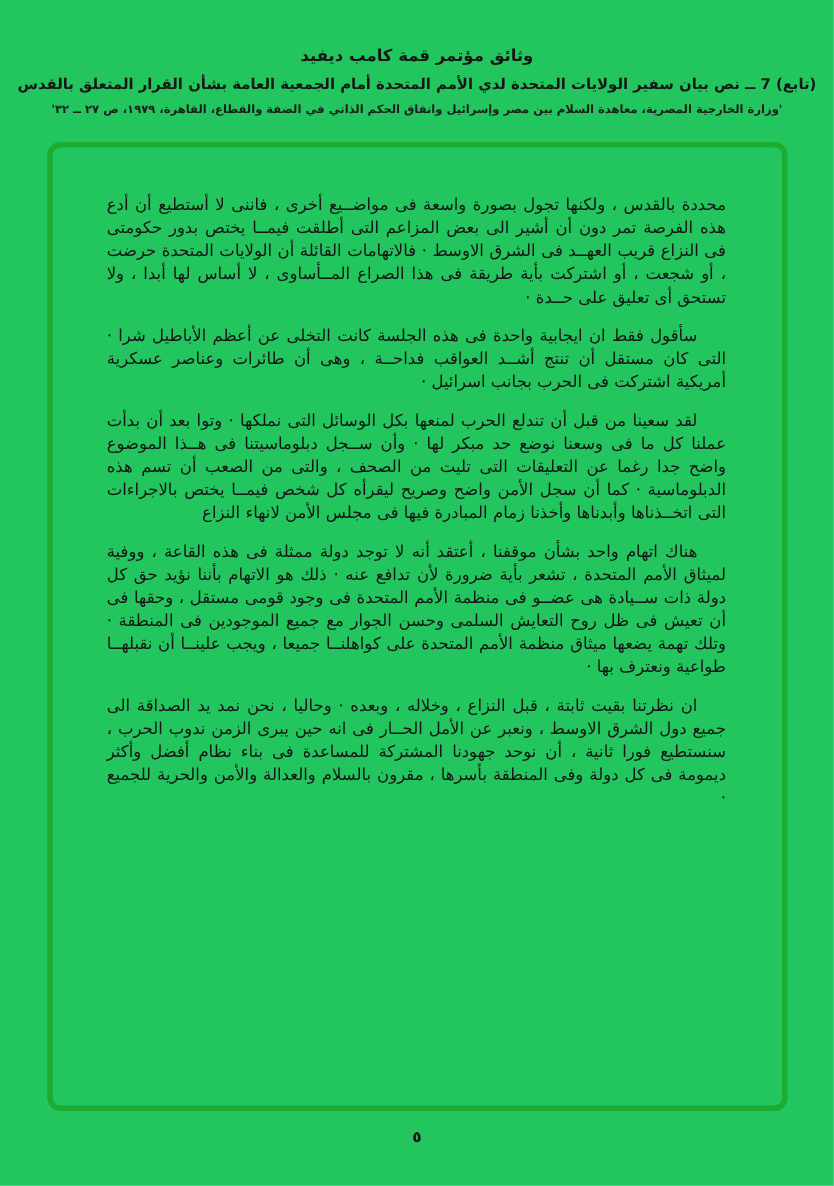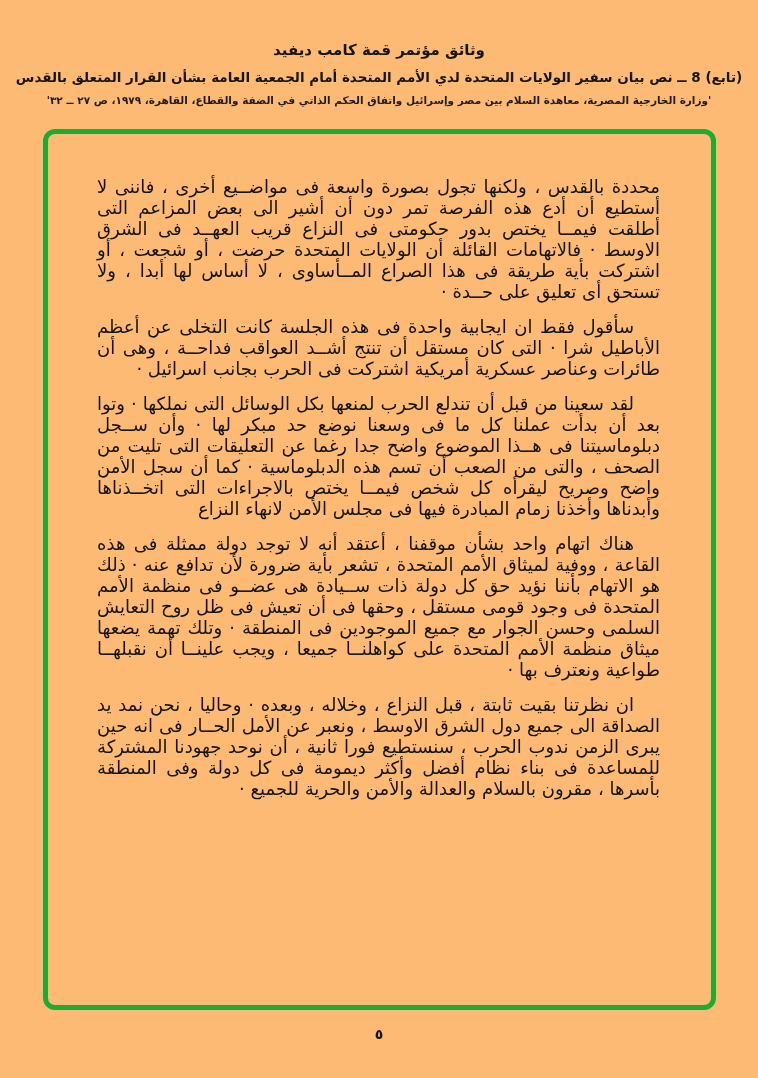--- a/index.html
+++ b/index.html
@@ -11,21 +11,21 @@
     width: 758px;
     height: 1078px;
     position: relative;
     font-family: "DejaVu Sans", sans-serif;
     color: #161616;
     overflow: hidden;
   }
   .page {
     position: absolute;
     inset: 0;
-    background: #fdba74;
+    background: #22c55e;
   }
   .doc-header {
     position: absolute;
     top: 40px;
     left: 0;
     width: 758px;
     text-align: center;
     direction: rtl;
   }
   .doc-title {
@@ -60,21 +60,21 @@
     background: transparent;
     box-sizing: content-box;
   }
   .body-text {
     position: absolute;
     top: 176px;
     right: 98px;
     width: 563px;
     direction: rtl;
     text-align: justify;
-    font-size: 18px;
+    font-size: 15px;
     line-height: 21px;
     color: #141414;
   }
   .body-text p {
     margin: 0 0 14px 0;
     text-indent: 26px;
   }
   .body-text p.no-indent {
     text-indent: 0;
   }
@@ -89,21 +89,21 @@
     color: #111;
   }
 </style>
 </head>
 <body>
 
 <div class="page">
 
   <div class="doc-header">
     <div class="doc-title">وثائق مؤتمر قمة كامب ديفيد</div>
-    <div class="doc-subtitle">(تابع) 8 ــ نص بيان سفير الولايات المتحدة لدي الأمم المتحدة أمام الجمعية العامة بشأن القرار المتعلق بالقدس</div>
+    <div class="doc-subtitle">(تابع) 7 ــ نص بيان سفير الولايات المتحدة لدي الأمم المتحدة أمام الجمعية العامة بشأن القرار المتعلق بالقدس</div>
     <div class="doc-source">'وزارة الخارجية المصرية، معاهدة السلام بين مصر وإسرائيل واتفاق الحكم الذاتي في الضفة والقطاع، القاهرة، ١٩٧٩، ص ٢٧ ــ ٣٢'</div>
   </div>
 
   <div class="green-frame" style="border-color: rgb(28, 172, 50);"></div>
 
   <div class="body-text">
     <p class="no-indent">محددة بالقدس ، ولكنها تجول بصورة واسعة فى مواضــيع أخرى ، فاننى لا أستطيع أن أدع هذه الفرصة تمر دون أن أشير الى بعض المزاعم التى أطلقت فيمــا يختص بدور حكومتى فى النزاع قريب العهــد فى الشرق الاوسط · فالاتهامات القائلة أن الولايات المتحدة حرضت ، أو شجعت ، أو اشتركت بأية طريقة فى هذا الصراع المــأساوى ، لا أساس لها أبدا ، ولا تستحق أى تعليق على حــدة ·</p>
     <p>سأقول فقط ان ايجابية واحدة فى هذه الجلسة كانت التخلى عن أعظم الأباطيل شرا · التى كان مستقل أن تنتج أشــد العواقب فداحــة ، وهى أن طائرات وعناصر عسكرية أمريكية اشتركت فى الحرب بجانب اسرائيل ·</p>
     <p>لقد سعينا من قبل أن تندلع الحرب لمنعها بكل الوسائل التى نملكها · وتوا بعد أن بدأت عملنا كل ما فى وسعنا نوضع حد مبكر لها · وأن ســجل دبلوماسيتنا فى هــذا الموضوع واضح جدا رغما عن التعليقات التى تليت من الصحف ، والتى من الصعب أن تسم هذه الدبلوماسية · كما أن سجل الأمن واضح وصريح ليقرأه كل شخص فيمــا يختص بالاجراءات التى اتخــذناها وأبدناها وأخذنا زمام المبادرة فيها فى مجلس الأمن لانهاء النزاع</p>
     <p>هناك اتهام واحد بشأن موقفنا ، أعتقد أنه لا توجد دولة ممثلة فى هذه القاعة ، ووفية لميثاق الأمم المتحدة ، تشعر بأية ضرورة لأن تدافع عنه · ذلك هو الاتهام بأننا نؤيد حق كل دولة ذات ســيادة هى عضــو فى منظمة الأمم المتحدة فى وجود قومى مستقل ، وحقها فى أن تعيش فى ظل روح التعايش السلمى وحسن الجوار مع جميع الموجودين فى المنطقة · وتلك تهمة يضعها ميثاق منظمة الأمم المتحدة على كواهلنــا جميعا ، ويجب علينــا أن نقبلهــا طواعية ونعترف بها ·</p>

